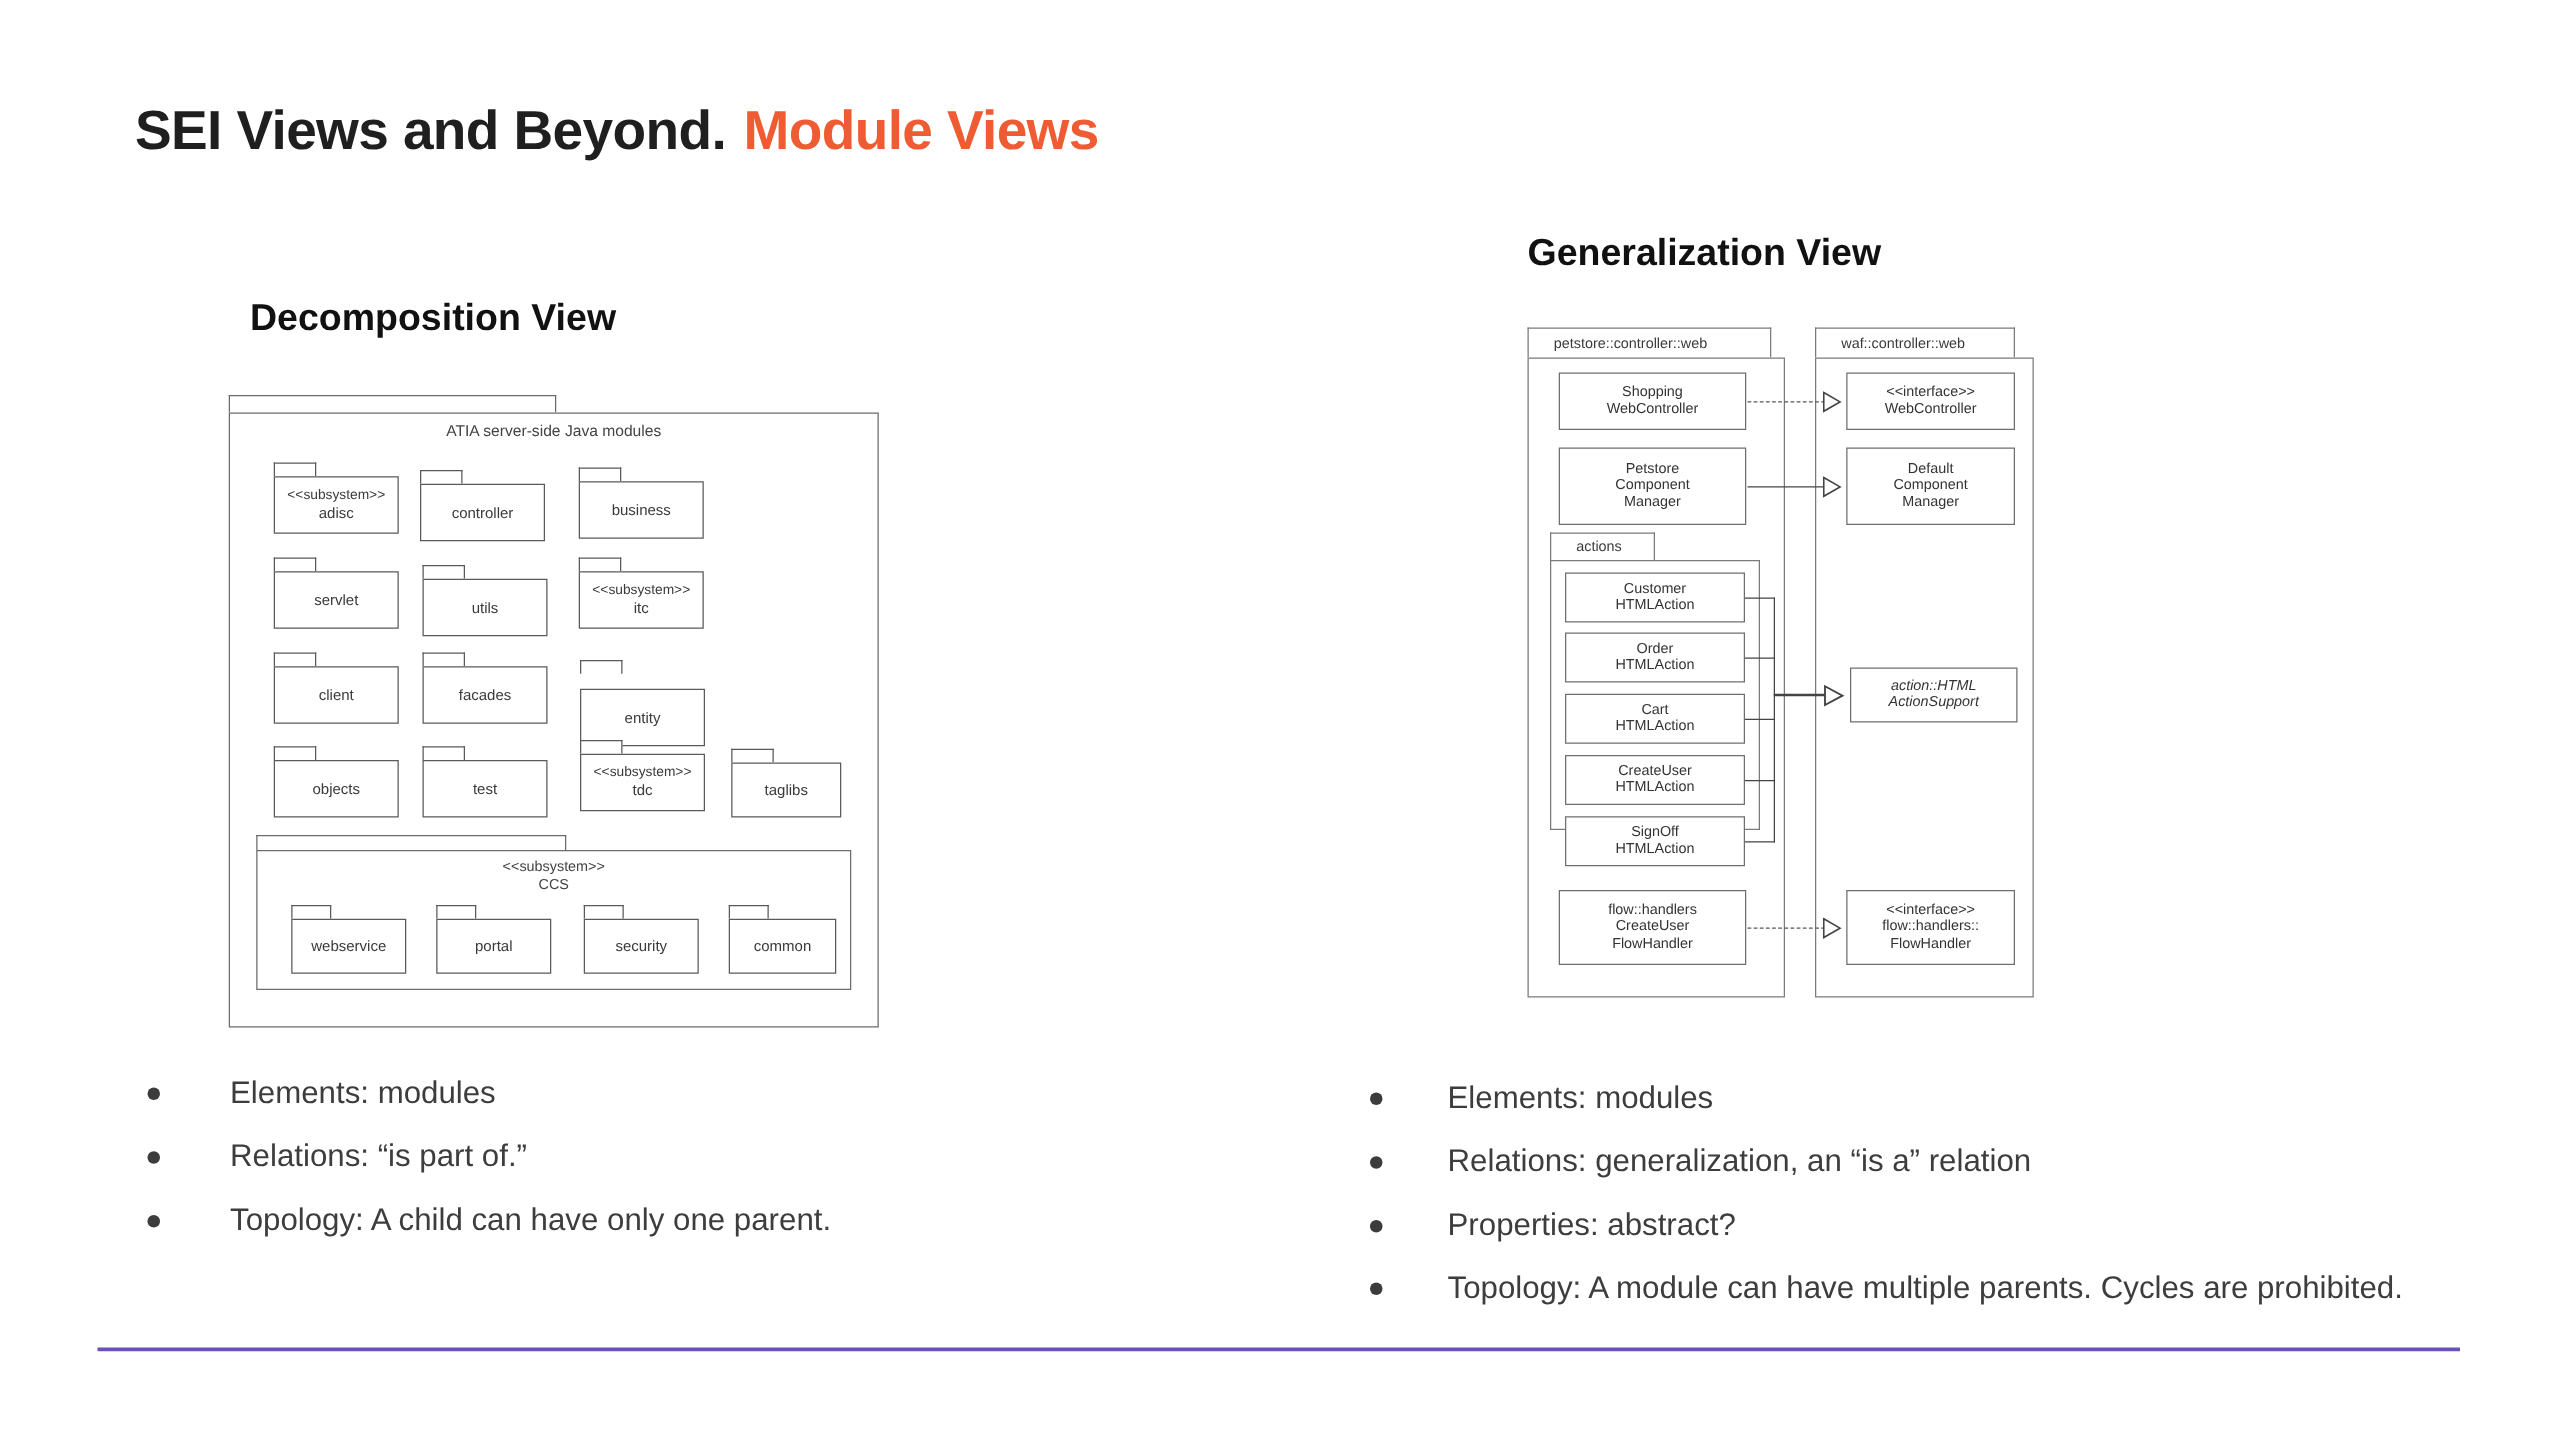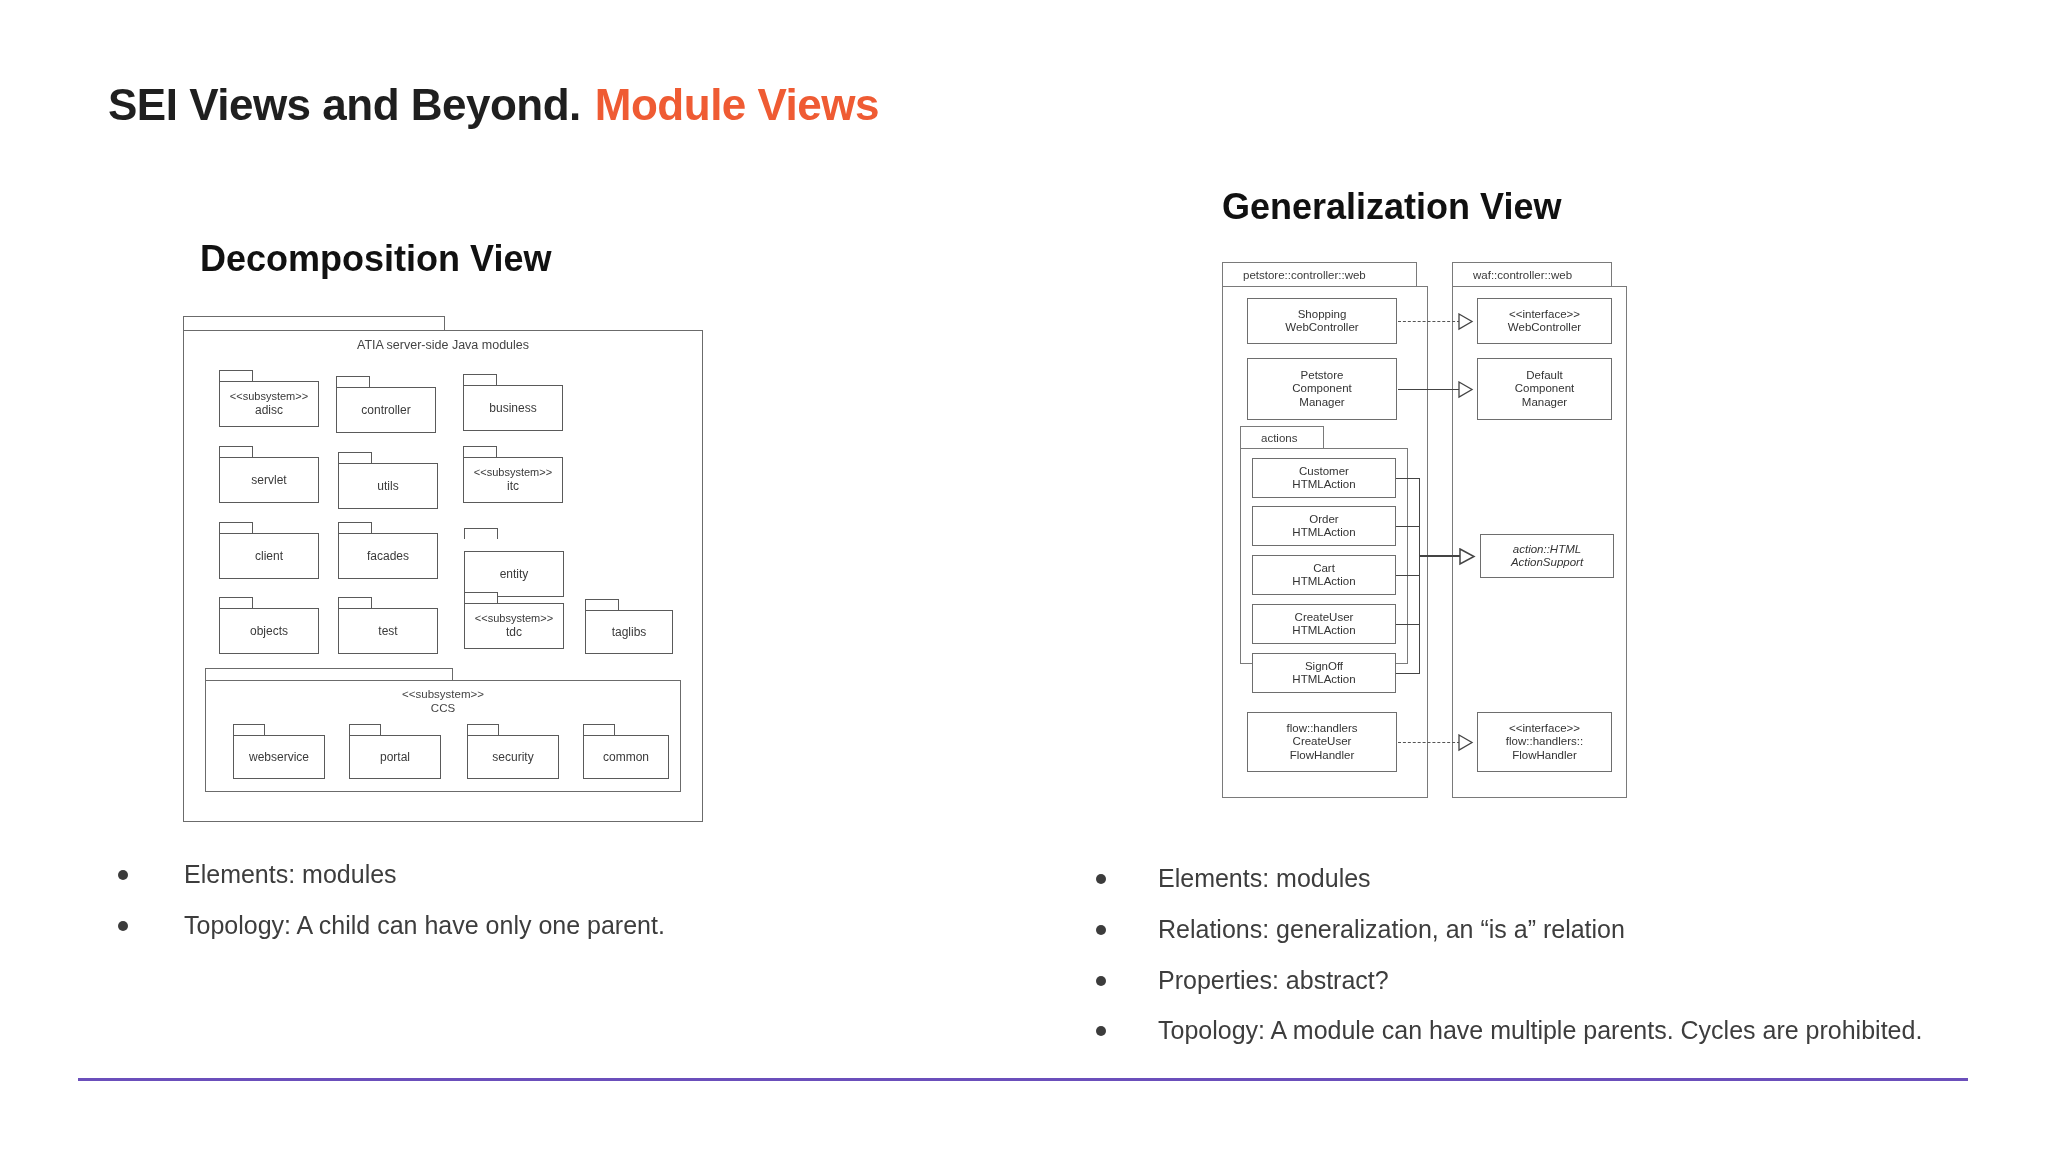--- a/index.html
+++ b/index.html
@@ -17,21 +17,21 @@
     position:absolute; left:108px; top:80px;
     font-size:44px; font-weight:bold; letter-spacing:-0.5px;
     white-space:nowrap;
   }
   #slide-title .t-main { color:#1f1f1f; }
   #slide-title .t-accent { color:#ef5b33; }
 
   
   .section-heading {
     position:absolute;
-    font-size:36px; font-weight:bold; color:#111111;
+    font-size:30px; font-weight:bold; color:#111111;
     white-space:nowrap;
   }
   #decomposition-heading { left:200px; top:238px; }
   #generalization-heading { left:1222px; top:186px; }
 
   
   .pkg { position:absolute; }
   .pkg .tab {
     position:absolute; left:0; top:0;
     border:1.3px solid #5a5a5a; border-bottom:none;
@@ -381,20 +381,24 @@
   </svg>
 </div>
 
 <div class="bullets" id="decomposition-bullets">
   <div class="row">
     <span class="dot"></span>
     <span class="txt">Elements: modules</span>
   </div>
   <div class="row">
     <span class="dot"></span>
+    <span class="txt">Relations:  “is part of.”</span>
+  </div>
+  <div class="row">
+    <span class="dot"></span>
     <span class="txt">Topology: A child can have only one parent.</span>
   </div>
 </div>
 
 <div class="bullets" id="generalization-bullets">
   <div class="row">
     <span class="dot"></span>
     <span class="txt">Elements: modules</span>
   </div>
   <div class="row">

